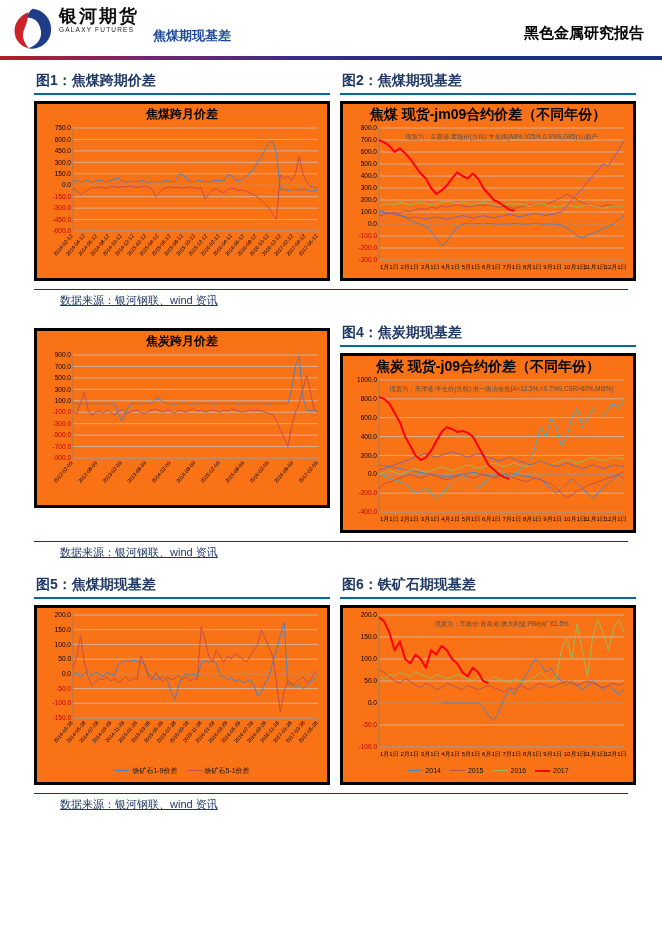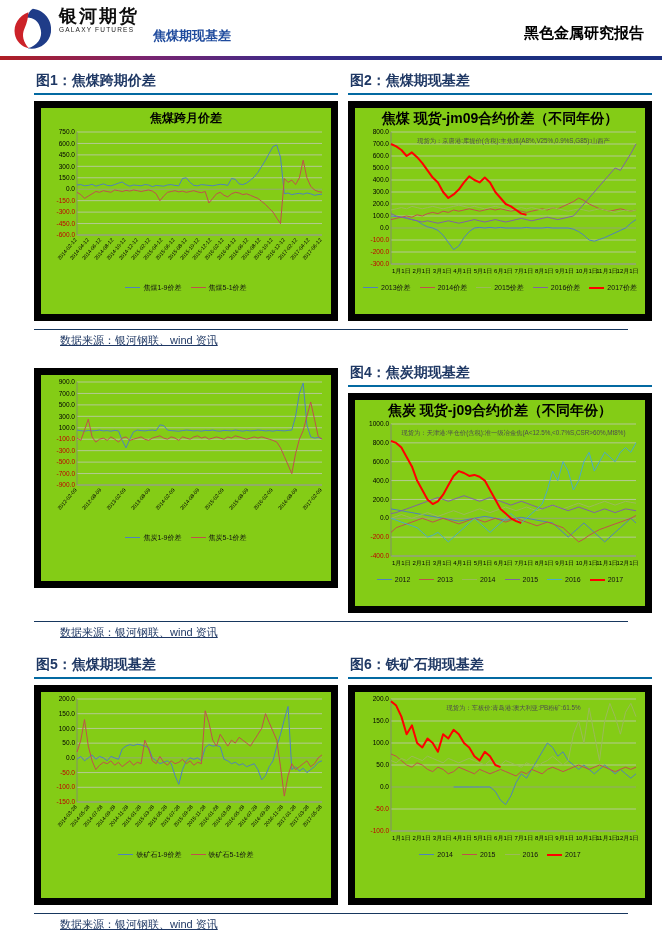--- a/index.html
+++ b/index.html
@@ -11,21 +11,21 @@
   .brand-text{margin-left:5px;line-height:1;}
   .brand-name{font-size:18px;font-weight:bold;letter-spacing:2px;color:#0d0d0d;}
   .brand-sub{font-size:6.5px;letter-spacing:1.2px;color:#222;margin-top:2px;}
   .dept{color:#1e4a9d;font-weight:bold;font-size:13px;margin-left:14px;margin-top:14px;}
   .report-title{margin-left:auto;font-weight:bold;font-size:15px;color:#000;margin-top:8px;}
   .divider{height:4px;margin-top:6px;background:linear-gradient(to right,#b01e24 0%,#7a2470 22%,#3a2b8a 45%,#1c2f80 75%,#1c2f80 100%);}
   
   .content{padding:10px 34px 0 34px;}
   .figrow{display:grid;grid-template-columns:1fr 1fr;column-gap:10px;}
   .figcap{color:#1f3864;font-weight:bold;font-size:14px;padding:2px 0 3px 2px;border-bottom:2px solid #0369a1;}
-  .chart-box{border:7px solid #000000;margin-top:6px;height:220px;padding:2px 3px;box-sizing:border-box;overflow:hidden;background:#84cc16;}
+  .chart-box{border:3px solid #000000;margin-top:6px;height:180px;padding:2px 3px;box-sizing:border-box;overflow:hidden;background:#f97316;}
   .chart-title{text-align:center;font-weight:bold;font-size:12px;height:17px;line-height:17px;color:#000;}
   .chart-title.big{font-size:14px;}
   .chart-legend{display:flex;justify-content:center;align-items:center;gap:9px;font-size:7px;height:13px;color:#111;}
   .lg-item{display:flex;align-items:center;gap:3px;}
   .lg-line{display:inline-block;width:15px;height:0;border-top-style:solid;}
   .src-row{border-top:1.5px solid #17375e;margin-top:8px;padding:3px 0 0 26px;color:#1f3864;font-size:11px;margin-bottom:14px;text-decoration:underline;}
   svg text{font-family:"Liberation Sans","DejaVu Sans",sans-serif;}
 </style>
 </head>
 <body>
@@ -176,21 +176,21 @@
               <span class="lg-line" style="border-top-color: rgb(255, 0, 0); border-top-width: 2px;"></span>
               <span>2017价差</span>
             </span>
           </div></div>
     </div>
   </div>
   <div class="src-row">数据来源：银河钢联、wind 资讯</div>
 
   <div class="figrow">
     <div>
-      <div class="chart-box"><svg width="284" height="150">
+      <div class="chart-box"><div class="chart-title">焦炭跨月价差</div><svg width="284" height="150">
             <line x1="33" y1="5" x2="278" y2="5" stroke="#c9c9c9" stroke-width="0.7"></line>
             <text x="31" y="7.2" text-anchor="end" font-size="6.5" fill="#000">900.0</text>
             <line x1="33" y1="16.444444444444443" x2="278" y2="16.444444444444443" stroke="#c9c9c9" stroke-width="0.7"></line>
             <text x="31" y="18.644444444444442" text-anchor="end" font-size="6.5" fill="#000">700.0</text>
             <line x1="33" y1="27.88888888888889" x2="278" y2="27.88888888888889" stroke="#c9c9c9" stroke-width="0.7"></line>
             <text x="31" y="30.08888888888889" text-anchor="end" font-size="6.5" fill="#000">500.0</text>
             <line x1="33" y1="39.33333333333333" x2="278" y2="39.33333333333333" stroke="#c9c9c9" stroke-width="0.7"></line>
             <text x="31" y="41.53333333333333" text-anchor="end" font-size="6.5" fill="#000">300.0</text>
             <line x1="33" y1="50.77777777777778" x2="278" y2="50.77777777777778" stroke="#c9c9c9" stroke-width="0.7"></line>
             <text x="31" y="52.97777777777778" text-anchor="end" font-size="6.5" fill="#000">100.0</text>

